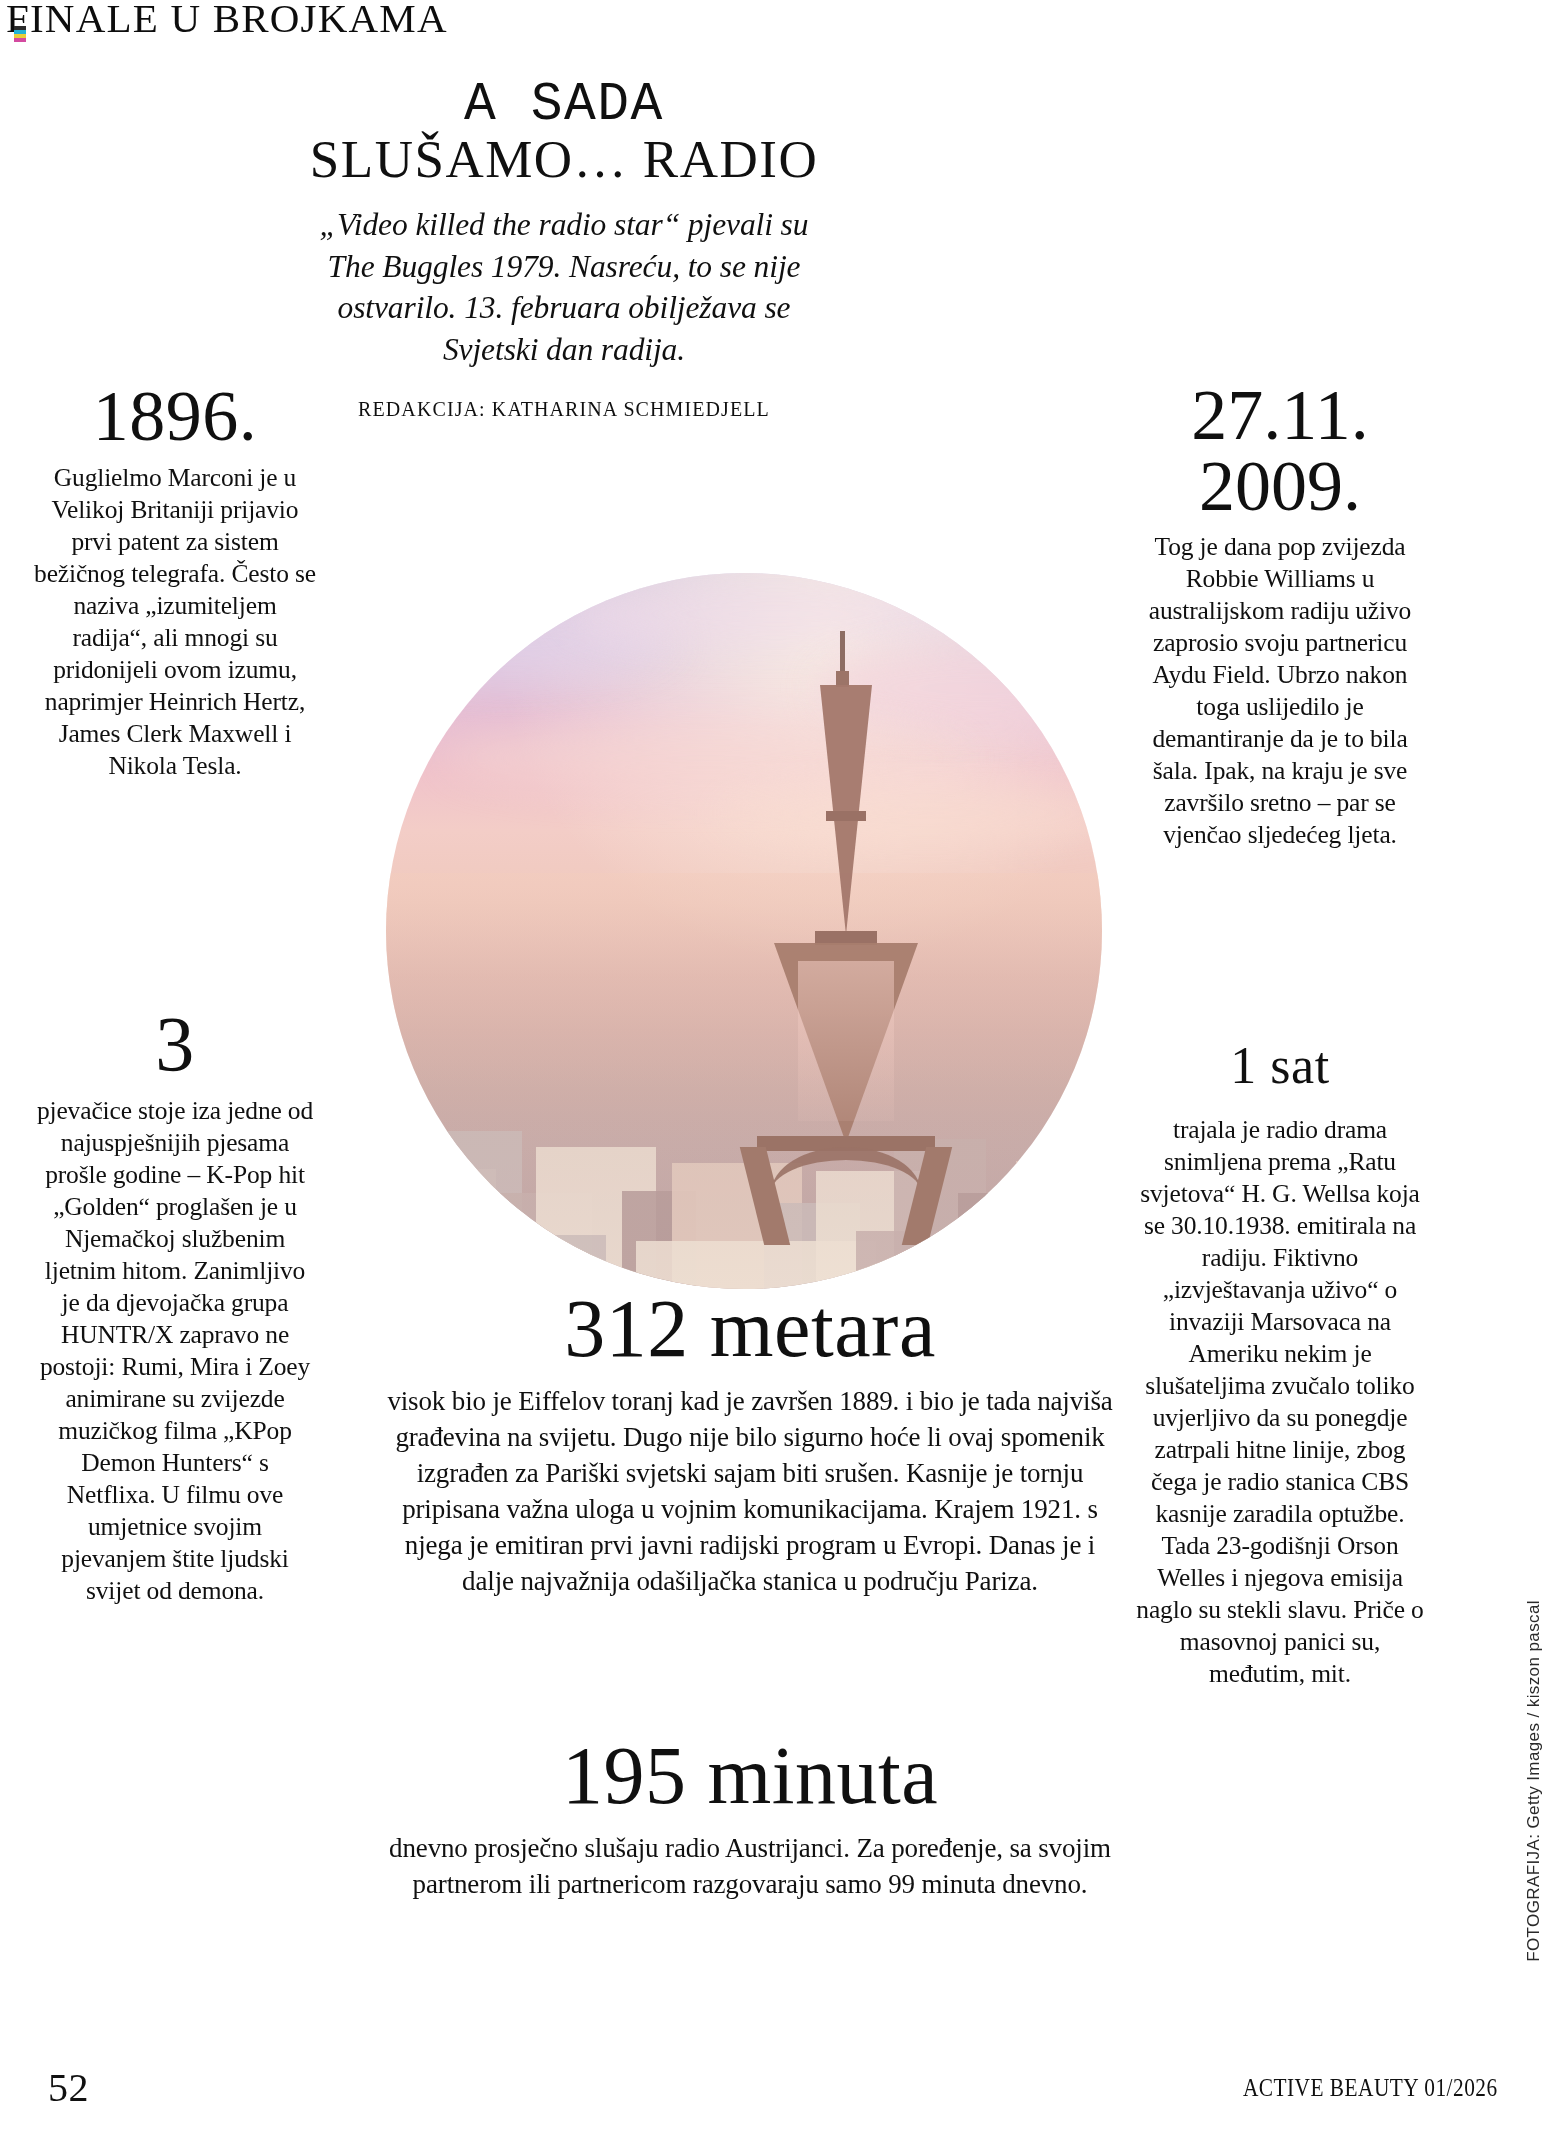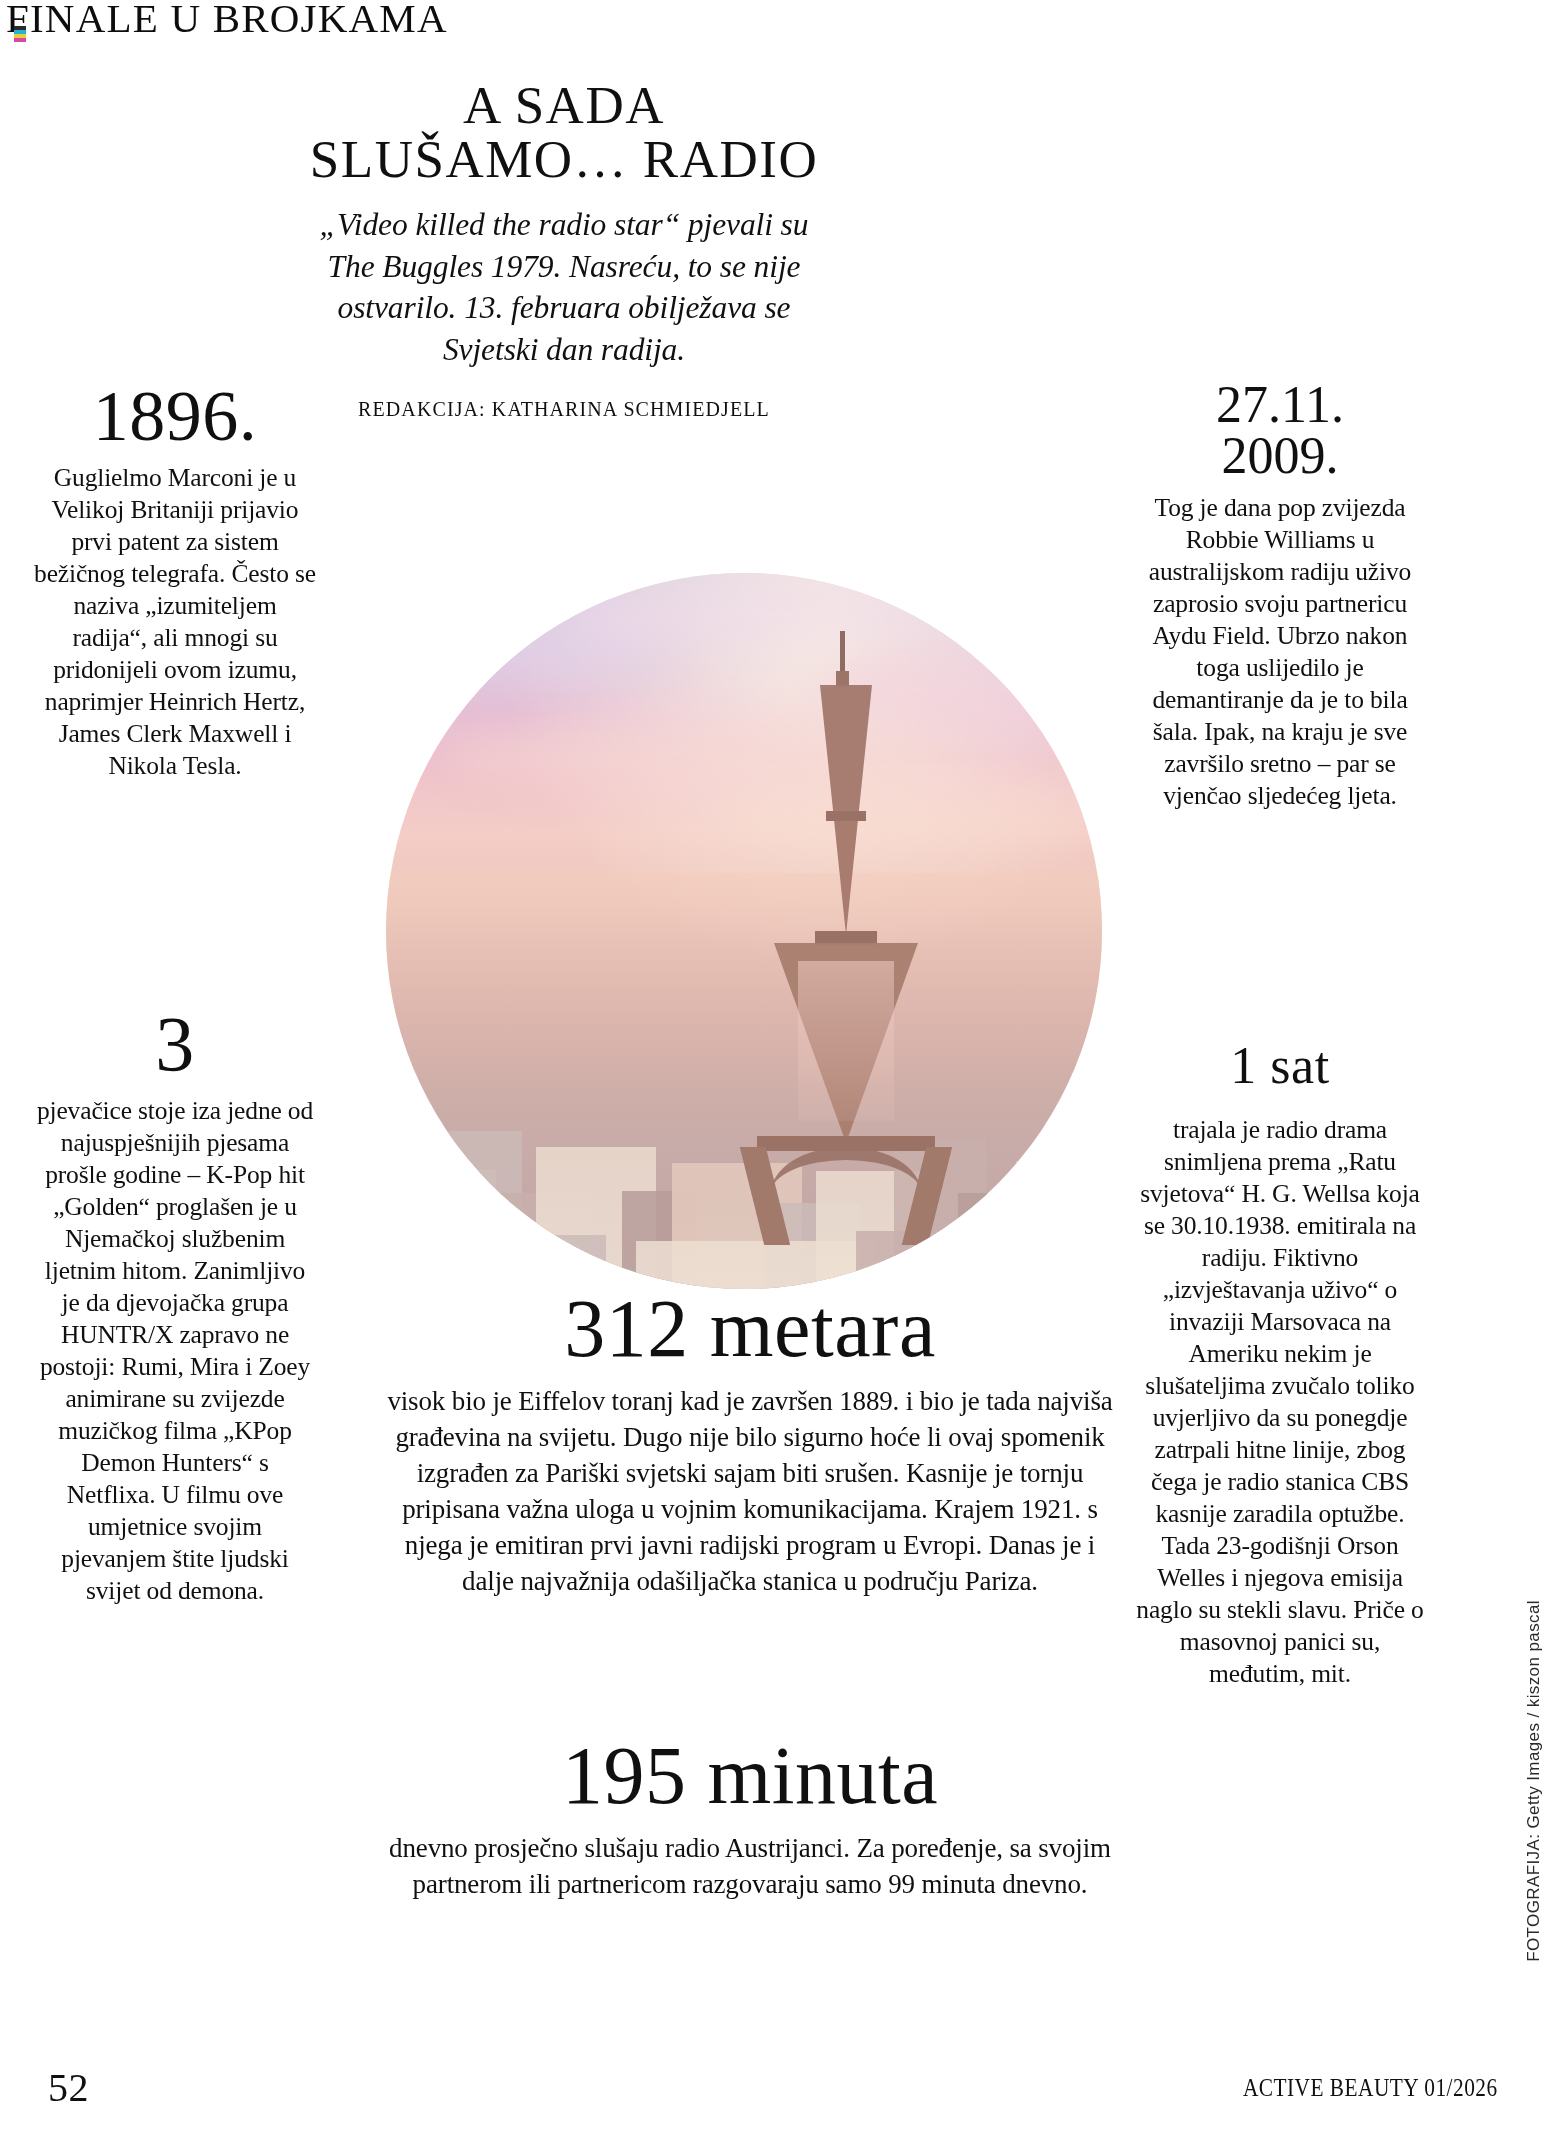--- a/index.html
+++ b/index.html
@@ -54,21 +54,21 @@
     text-align: center;
   }
   .centerhead h1 {
     margin: 0;
     font-weight: normal;
     font-size: 53px;
     line-height: 1.02;
     letter-spacing: 1.5px;
     font-family: "Liberation Serif", serif;
   }
-  .centerhead h1 .l1 { display: block; }
+  .centerhead h1 .l1 { display: block; font-family: Liberation Mono, monospace; }
   .centerhead h1 .l2 { display: block; }
   .deck {
     margin: 18px 2px 0 2px;
     font-style: italic;
     font-size: 31.5px;
     line-height: 1.32;
     letter-spacing: -0.1px;
   }
   .byline {
     margin-top: 28px;
@@ -211,21 +211,21 @@
   }
 
   
   #col-1896 { left: 34px;  top: 380px;  width: 282px; }
   #col-1896 .bignum { font-size: 72px; }
   #col-3    { left: 34px;  top: 1005px; width: 282px; }
   #col-3 .bignum { font-size: 78px; margin-bottom: 12px; }
 
   
   #col-date { left: 1130px; top: 380px;  width: 300px; }
-  #col-date .bignum { font-size: 52px; letter-spacing: 0px; }
+  #col-date .bignum { font-size: 72px; letter-spacing: 0px; }
   #col-1sat { left: 1130px; top: 1040px; width: 300px; }
   #col-1sat .bignum { font-size: 52px; margin-bottom: 22px; }
 
   
   #col-312 { left: 380px; top: 1288px; width: 740px; }
   #col-312 .bignum { font-size: 82px; margin-bottom: 14px; }
   #col-312 .body { font-size: 27px; line-height: 1.33; }
   #col-195 { left: 380px; top: 1735px; width: 740px; }
   #col-195 .bignum { font-size: 82px; margin-bottom: 14px; }
   #col-195 .body { font-size: 27px; line-height: 1.33; }

